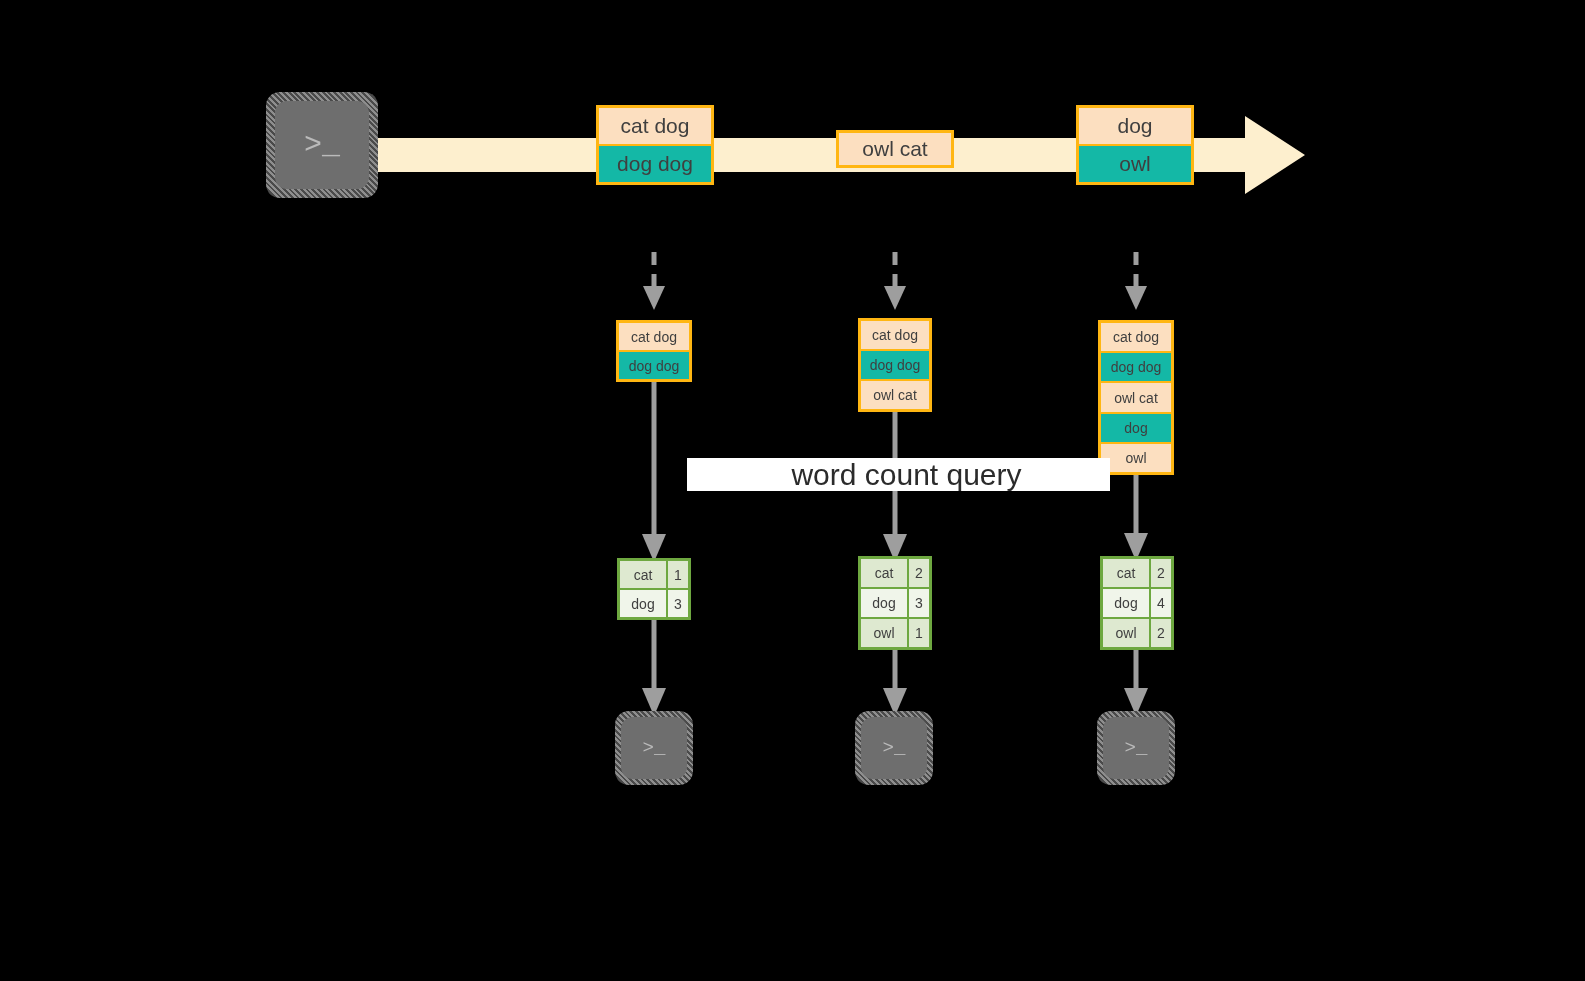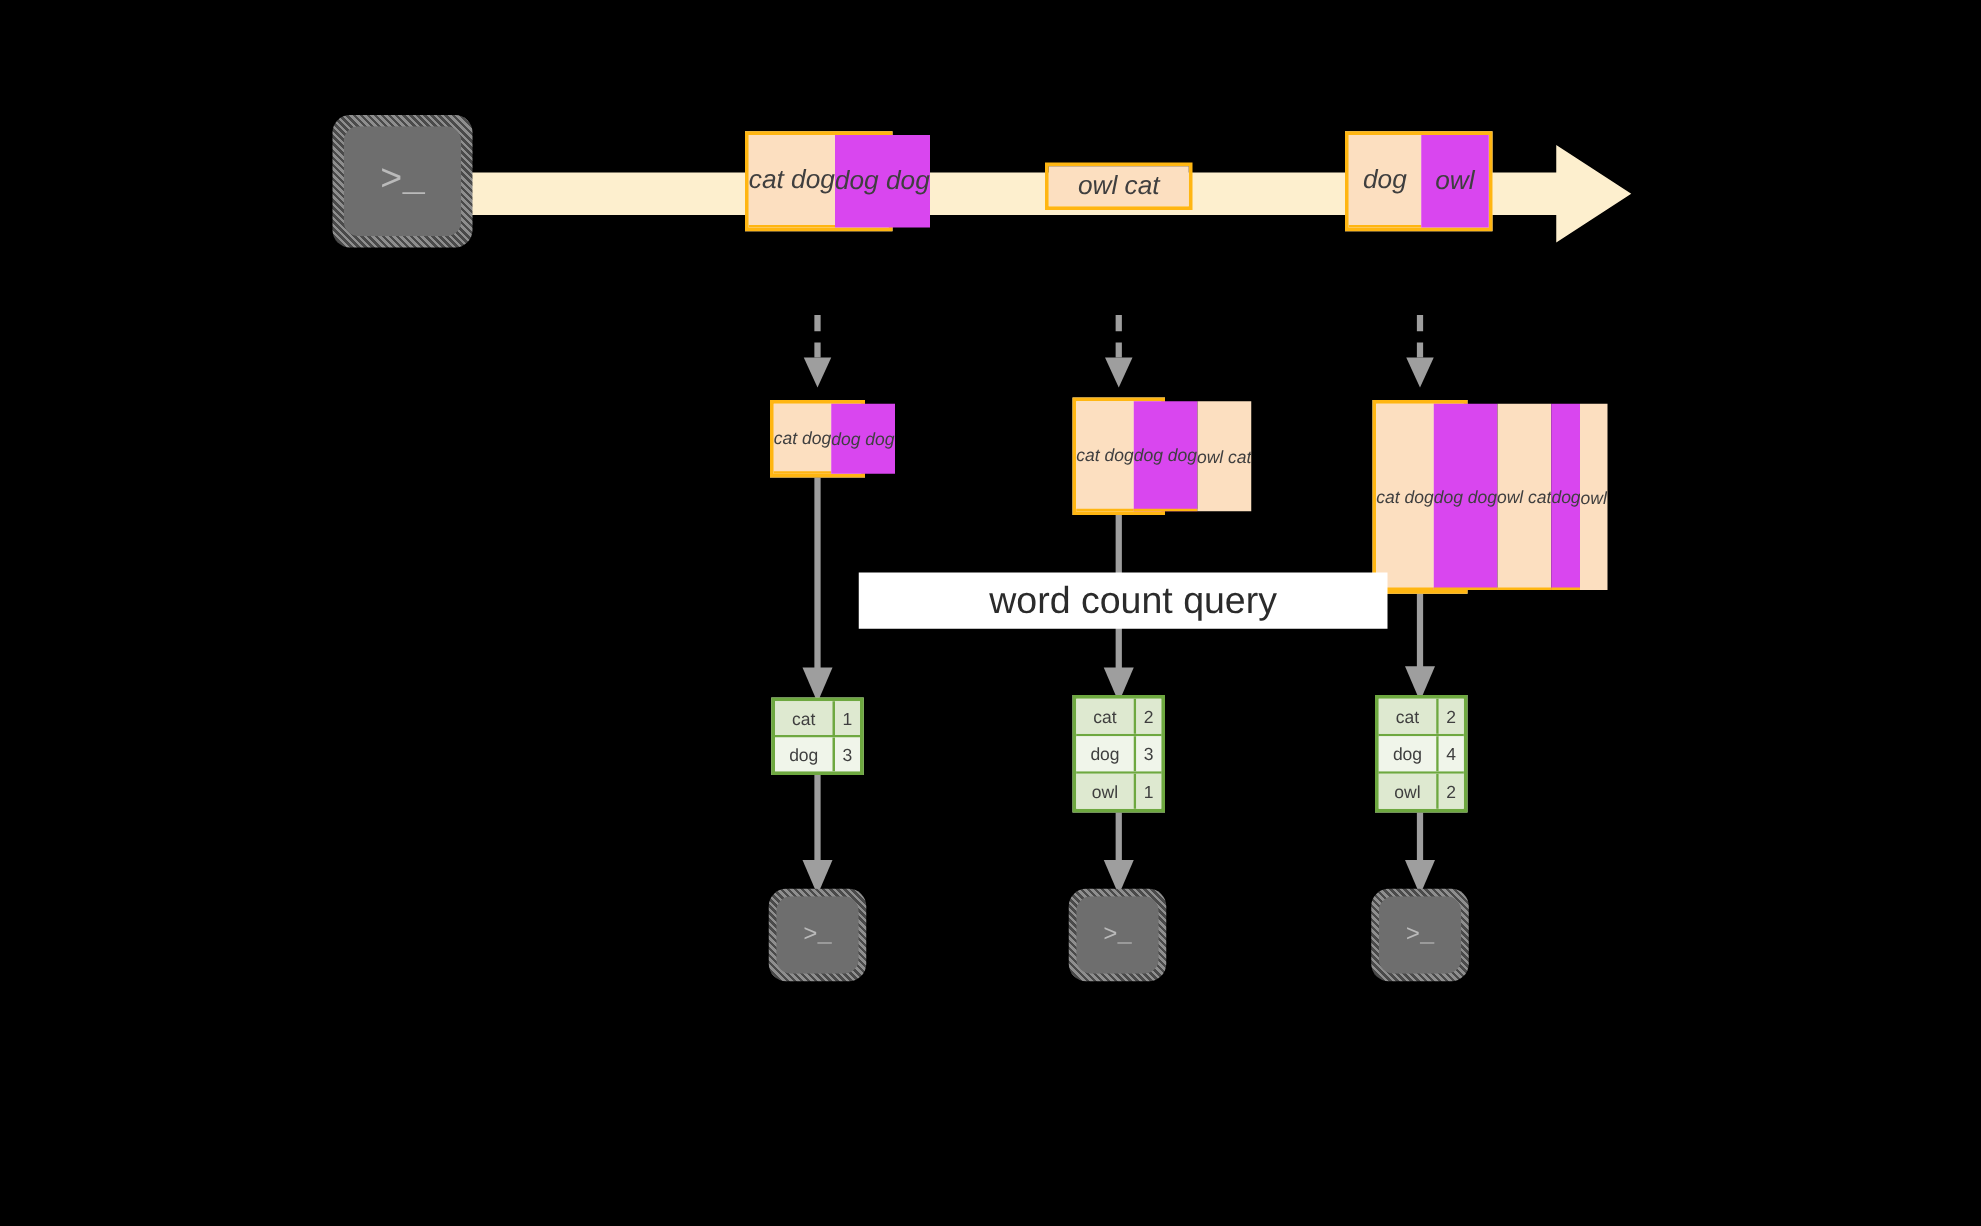--- a/index.html
+++ b/index.html
@@ -58,36 +58,35 @@
 
   
   .stream-arrow { position: absolute; z-index: 1; }
 
   
   .evt-box {
     position: absolute;
     border: 3px solid #FFB612;
     z-index: 4;
     display: flex;
-    flex-direction: row;
+    flex-direction: column;
     background: #FDF3E7;
-    font-style: italic;
   }
   .evt-cell {
     flex: 1 1 auto;
     display: flex;
     align-items: center;
     justify-content: center;
     color: #3f3f3f;
     white-space: nowrap;
     border-bottom: 2px solid #FFB612;
   }
   .evt-cell:last-child { border-bottom: none; }
   .evt-cell.dark  { background: #FCDFC0; }
-  .evt-cell.light { background: #d946ef; }
+  .evt-cell.light { background: #14b8a6; }
 
   
   .res-table {
     position: absolute;
     border: 3px solid #6EA840;
     z-index: 4;
     display: flex;
     flex-direction: column;
     background: #EEF4E7;
   }
@@ -261,17 +260,17 @@
   <svg class="abs" style="left:1118px; top:650px; width:36px; height:68px; z-index:2;" viewBox="0 0 36 68">
     <line x1="18" y1="0" x2="18" y2="44" stroke="#9E9E9E" stroke-width="5"></line>
     <polygon points="18,66 6,38 30,38" fill="#9E9E9E"></polygon>
   </svg>
 
   <div class="terminal-hatch" style="left:1097px; top:711px; width:78px; height:74px;"></div>
   <div class="terminal" style="left:1103px; top:717px; width:66px; height:62px;">
     <span class="term-glyph" style="font-size:19px;">&gt;_</span>
   </div>
 
-  <div class="query-banner" style="left:687px; top:458px; width:423px; height:45px; font-size:30px;padding-left:16px;">
+  <div class="query-banner" style="left:687px; top:458px; width:423px; height:33px; font-size:30px;padding-left:16px;">
     <span>word count query</span>
   </div>
 
 </div>
 
 </body></html>

